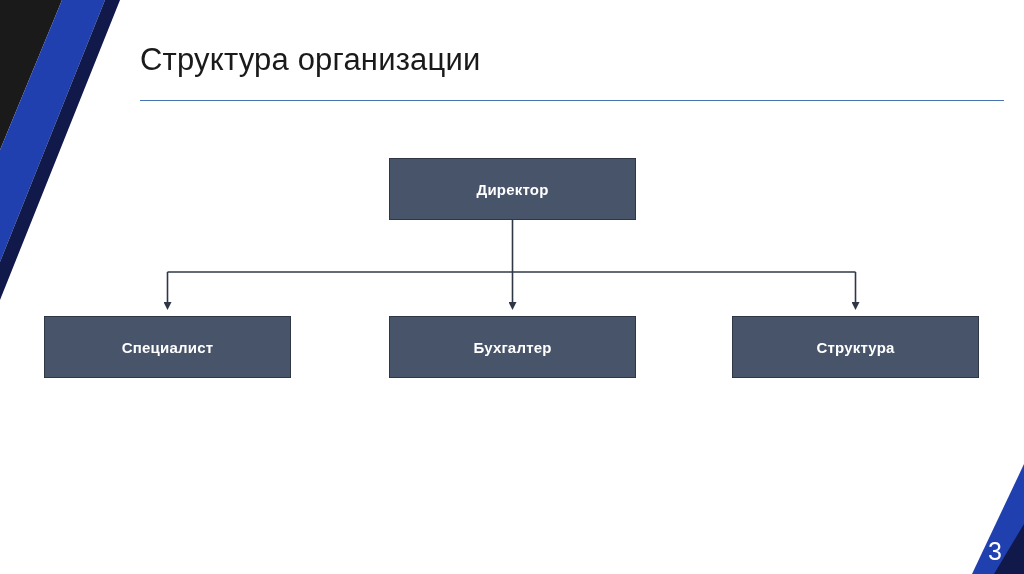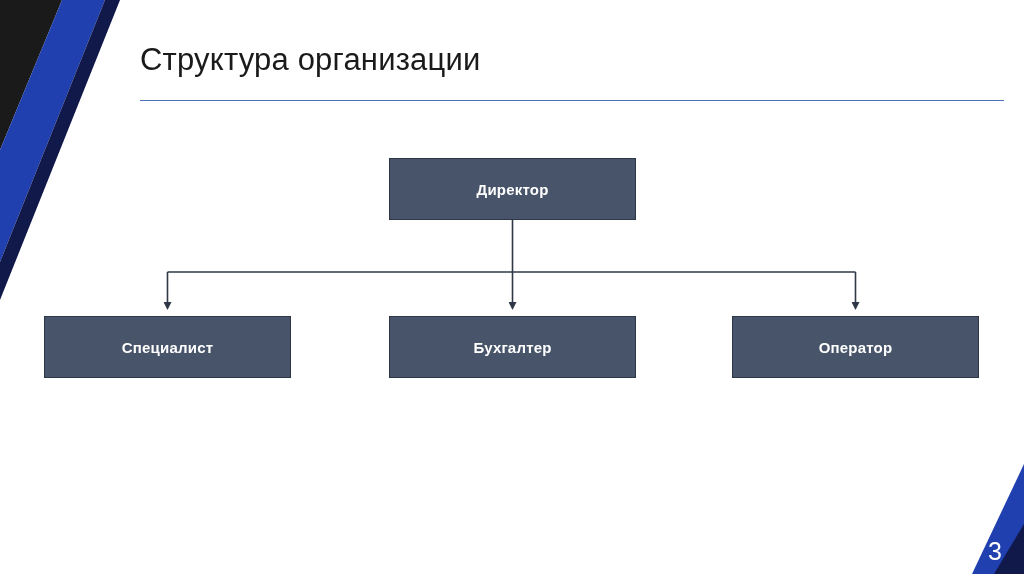--- a/index.html
+++ b/index.html
@@ -149,18 +149,18 @@
   <div class="node node-root">
     <span>Директор</span>
   </div>
   <div class="node node-c0">
     <span>Специалист</span>
   </div>
   <div class="node node-c1">
     <span>Бухгалтер</span>
   </div>
   <div class="node node-c2">
-    <span>Оператор</span>
+    <span>Структура</span>
   </div>
 
   <div class="page-number">3</div>
 
 </div>
 
 </body></html>

